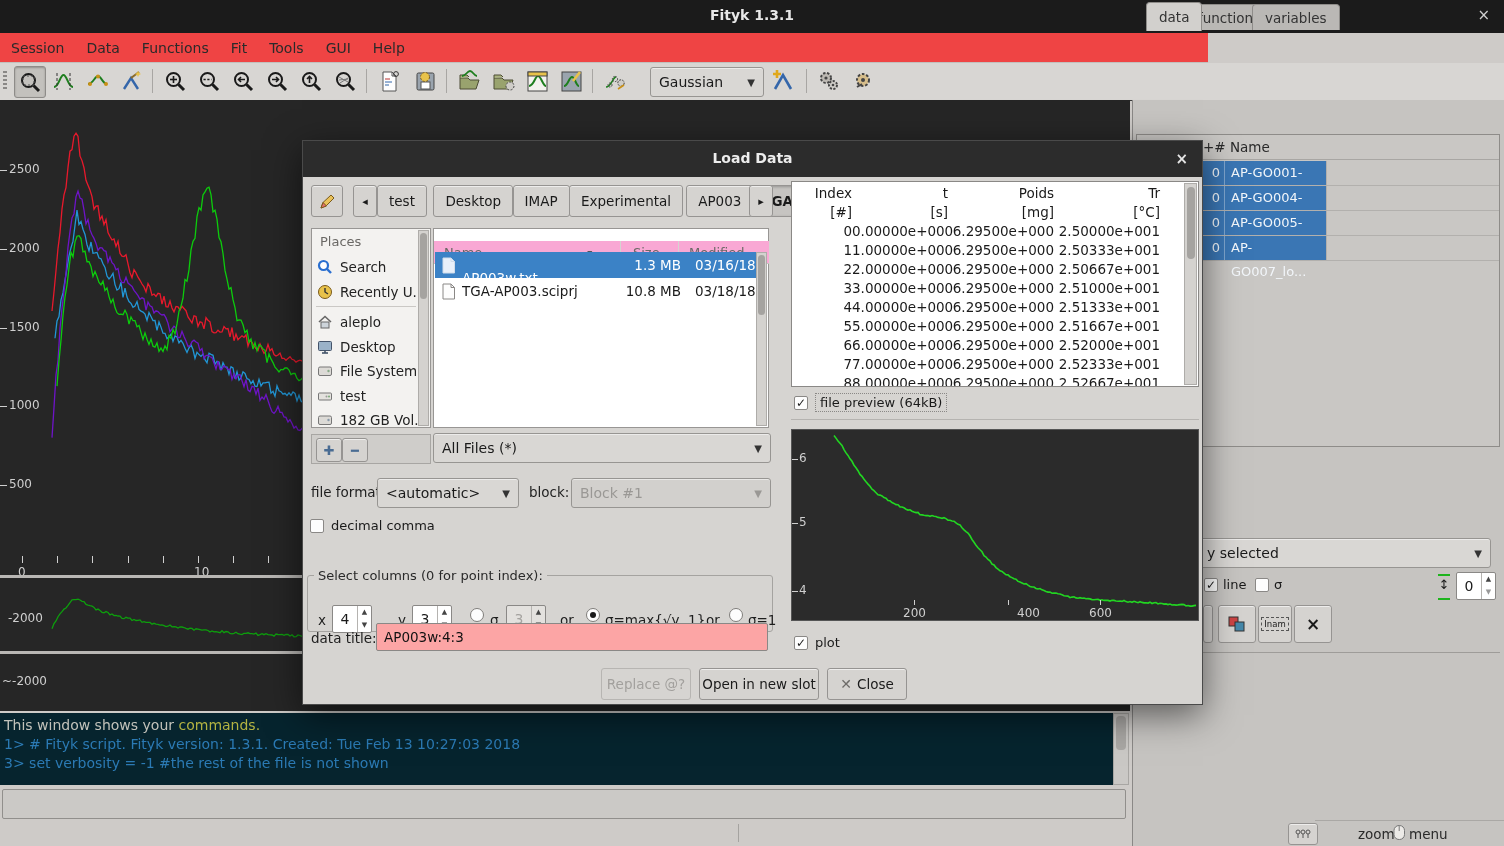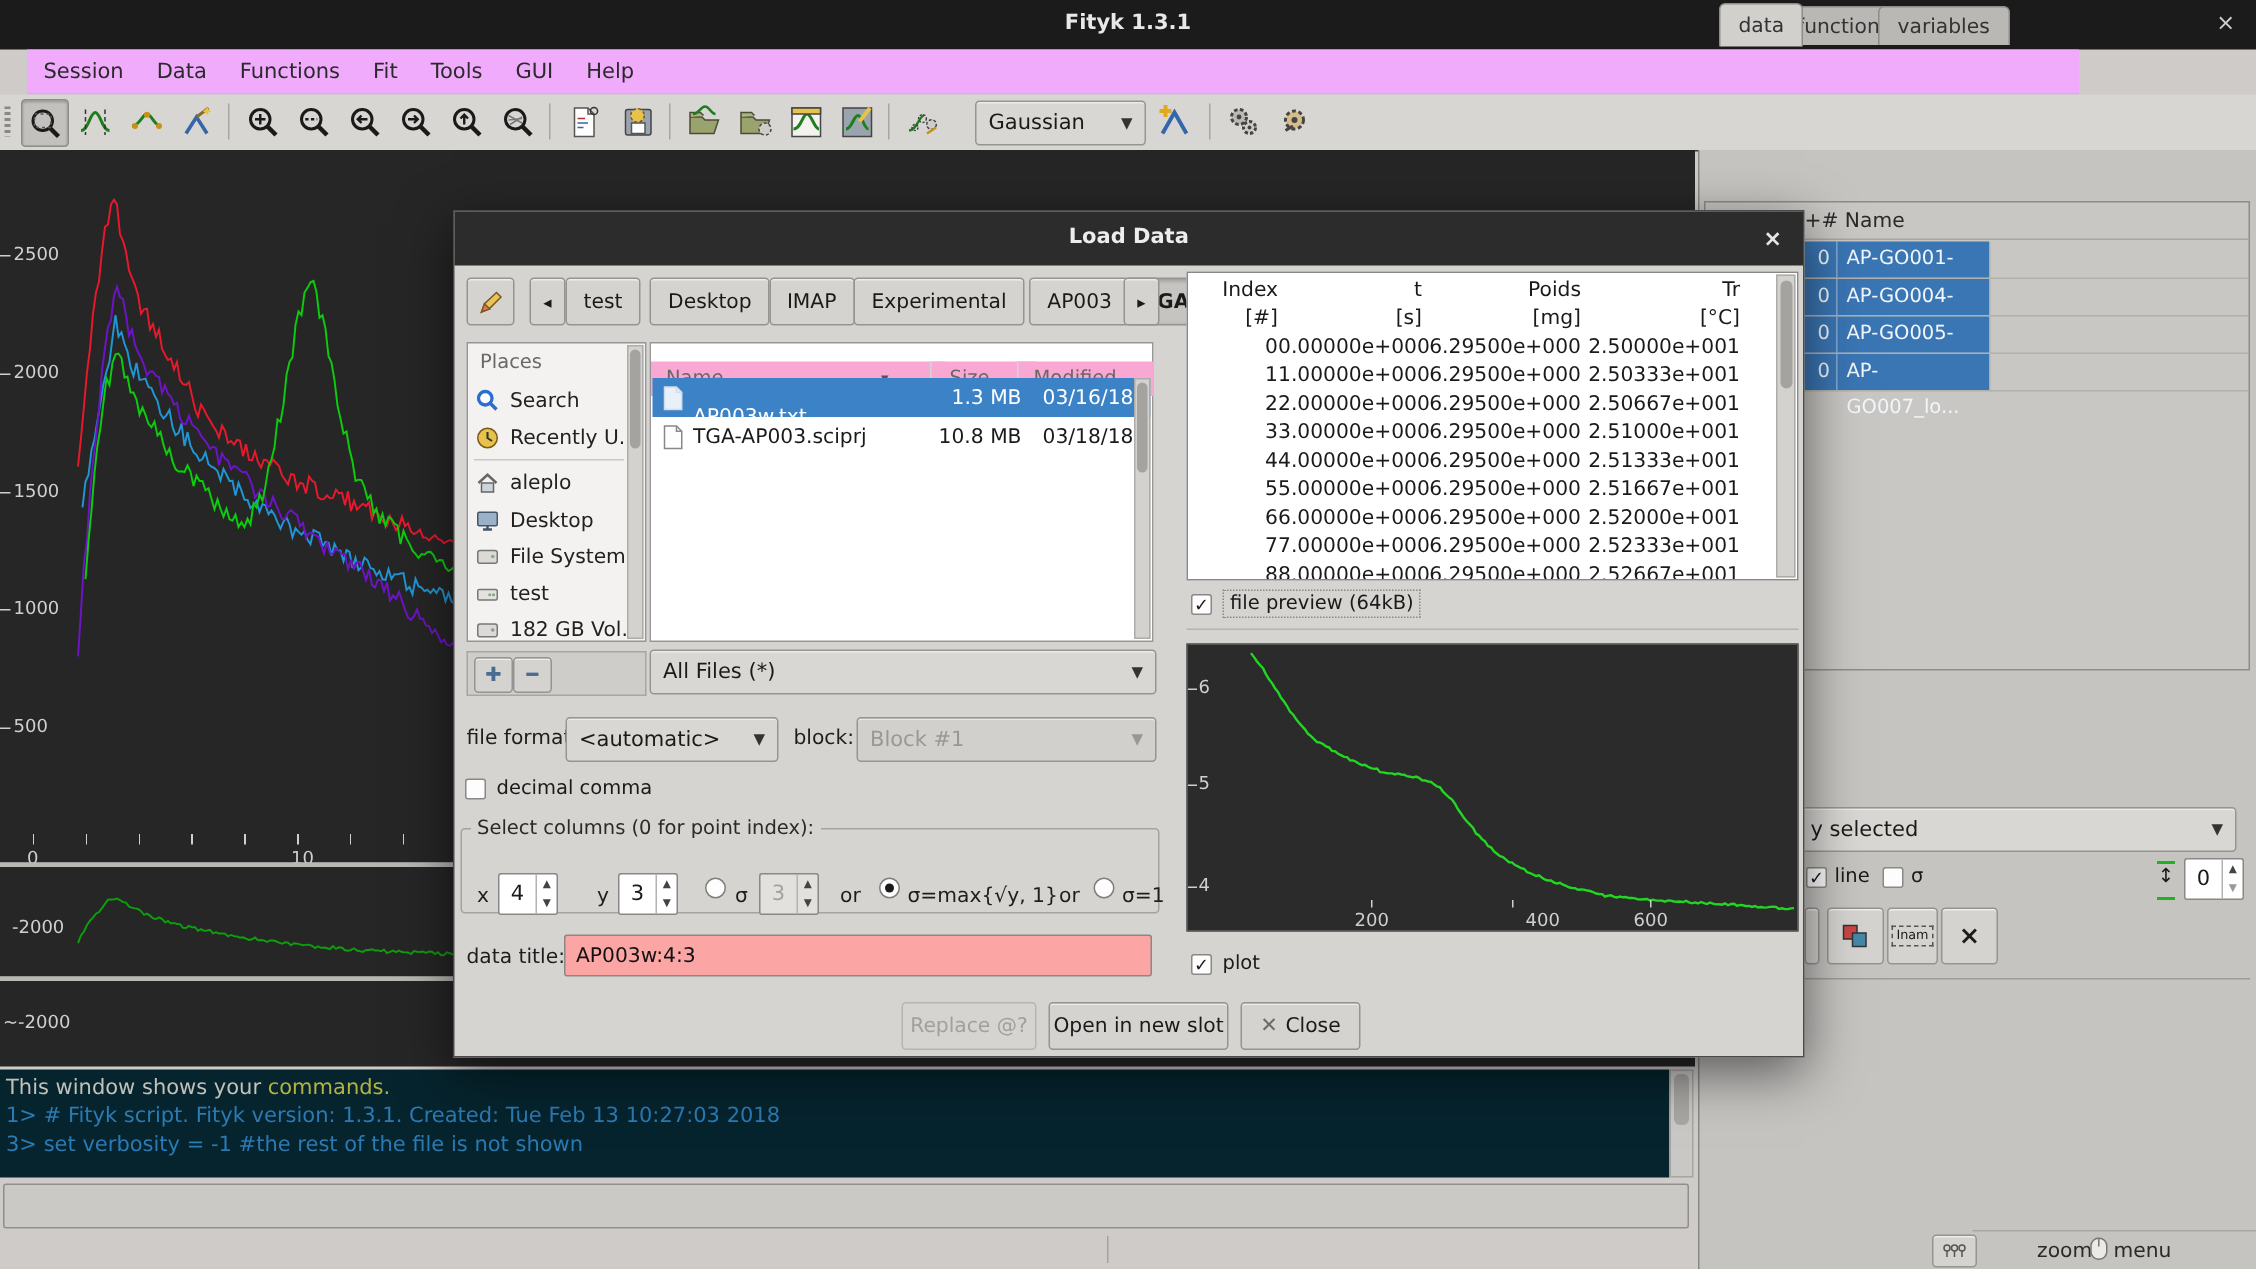--- a/index.html
+++ b/index.html
@@ -3,21 +3,21 @@
 <meta charset="utf-8">
 <style>
   html,body{margin:0;padding:0;background:#9a9a9a;}
   #root{position:relative;width:1504px;height:846px;background:#cecbc8;overflow:hidden;
         font-family:"DejaVu Sans",sans-serif;font-size:13px;color:#1a1a1a;}
   .abs{position:absolute;}
   
   .titlebar{position:absolute;left:0;top:0;width:1504px;height:33px;background:#1b1b1b;color:#e8e8e8;}
   .titlebar .t{position:absolute;left:0;right:0;top:7px;text-align:center;font-size:14px;font-weight:bold;}
   .titlebar .x{position:absolute;right:14px;top:6px;font-size:15px;color:#cfcfcf;cursor:default;}
-  .menubar{position:absolute;left:18px;top:33px;width:1368px;height:29px;background:#f0abfc;border-bottom:1px solid #c2c0bd;display:flex;align-items:center;}
+  .menubar{position:absolute;left:0;top:33px;width:1208px;height:29px;background:#ef4444;border-bottom:1px solid #c2c0bd;display:flex;align-items:center;}
   .menuitem{padding:5px 11px;font-size:14px;color:#2a2a2a;}
   .toolbar{position:absolute;left:0;top:63px;width:1504px;height:37px;background:#d8d6d3;border-bottom:1px solid #3a3a3a;}
   .tbtn{position:absolute;top:3px;width:30px;height:30px;border-radius:3px;display:flex;align-items:center;justify-content:center;}
   .tbtn.active{background:#c3c1bd;border:1px solid #8e8c89;box-shadow:inset 0 1px 2px rgba(0,0,0,.25);}
   .tsep{position:absolute;top:6px;width:1px;height:24px;background:#aoa;background:#a8a6a3;}
   .handle{position:absolute;left:3px;top:8px;width:4px;height:20px;
      background:repeating-linear-gradient(180deg,#8a8886 0 2px,transparent 2px 4px);}
   .combo{background:#d9d7d4;border:1px solid #979592;border-radius:3px;display:flex;align-items:center;box-shadow:0 1px 0 rgba(255,255,255,.5) inset;}
   .combo .v{flex:1;padding-left:8px;font-size:14px;}
   .combo .ar{padding-right:8px;font-size:10px;color:#333;}
@@ -564,21 +564,21 @@
     <div class="combo" style="position:absolute;left:268px;top:337px;width:198px;height:28px;background:#d2d0cd">
       <span class="v" style="color:#9a9895">Block #1</span>
       <span class="ar" style="color:#9a9895">▼</span>
     </div>
 
     <div class="abs" style="left:7px;top:377px;display:flex;align-items:center;gap:7px">
       <span class="cb"></span>
       <span>decimal comma</span>
     </div>
 
-    <fieldset style="left:4px;top:404px;width:464px;height:62px">
+    <fieldset style="left:4px;top:427px;width:464px;height:62px">
       <legend>Select columns (0 for point index):</legend>
       <span class="dlglabel" style="left:10px;top:29px">x</span>
       <div class="spin" style="position:absolute;left:24px;top:22px">
         <div class="val">4</div>
         <div class="arr">
             <div>▲</div>
             <div>▼</div>
           </div>
       </div>
       <span class="dlglabel" style="left:90px;top:29px">y</span>

